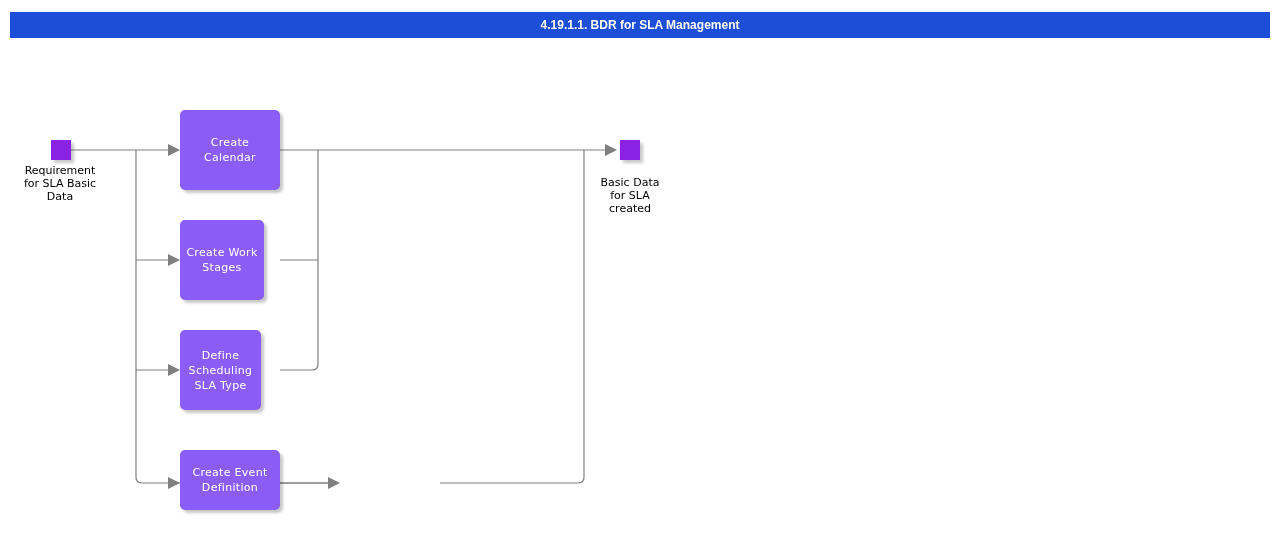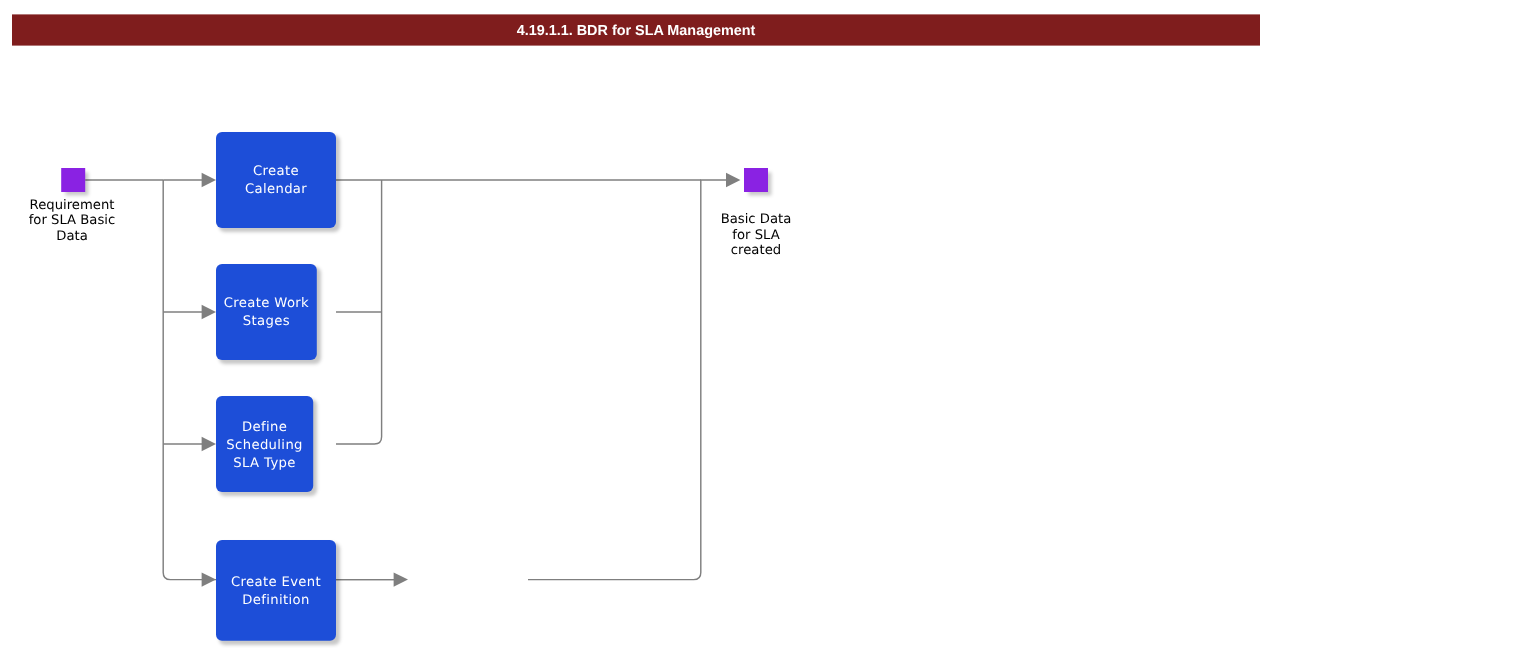--- a/index.html
+++ b/index.html
@@ -9,42 +9,42 @@
     font-family:"DejaVu Sans", sans-serif;
     overflow:hidden;
     position:relative;
   }
   #canvas{position:absolute;left:0;top:0;width:1280px;height:540px;}
 
   
   .titlebar{
     position:absolute;
     left:10px;top:12px;
-    width:1040px;height:26px;
-    background:#7f1d1d;
+    width:1260px;height:26px;
+    background:#1d4ed8;
     display:flex;align-items:center;justify-content:center;text-align:center;
   }
   .titlebar .ttl{
     color:#ffffff;
     font-size:12px;
     font-weight:bold;
     font-family:"Liberation Sans", sans-serif;
     letter-spacing:0px;
     white-space:nowrap;
   }
 
   
   svg.links{position:absolute;left:0;top:0;width:1280px;height:540px;overflow:visible;}
   .ln{fill:none;stroke:#7f7f7f;stroke-width:1.2;}
   .arw{fill:#7f7f7f;}
 
   
   .pbox{
     position:absolute;
-    background:#1d4ed8;
+    background:#8b5cf6;
     border-radius:5px;
     box-shadow:3px 3px 3px rgba(0,0,0,0.22);
     display:flex;align-items:center;justify-content:center;
     text-align:center;
     box-sizing:border-box;
     padding:4px 6px;
   }
   .pbox span{
     color:#ffffff;
     font-size:11px;
@@ -120,21 +120,21 @@
     <span>Create Work
 Stages</span>
   </div>
 
   <div class="pbox" style="left:180px;top:330px;width:81px;height:80px;">
     <span>Define
 Scheduling SLA
 Type</span>
   </div>
 
-  <div class="pbox" style="left:180px;top:450px;width:100px;height:84px;">
+  <div class="pbox" style="left:180px;top:450px;width:100px;height:60px;">
     <span>Create Event
 Definition</span>
   </div>
 
 
   <div class="enode" style="left:620px;top:140px;"></div>
   <div class="enode-label" style="left:570px;top:176px;width:120px;">Basic Data
 for SLA
 created</div>
 

